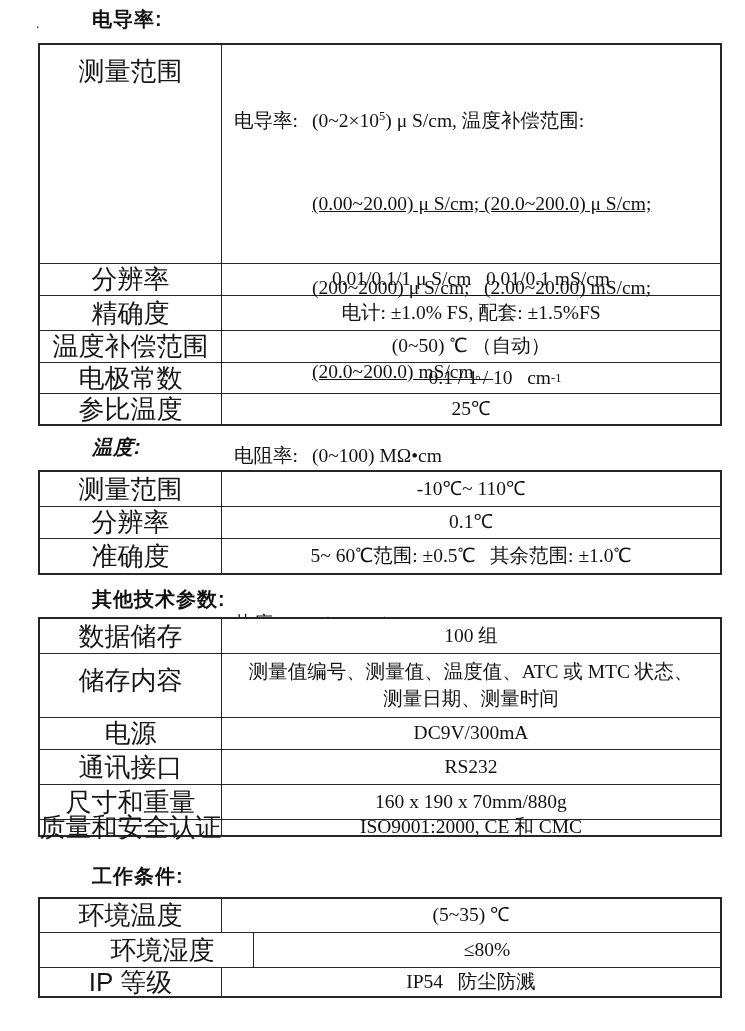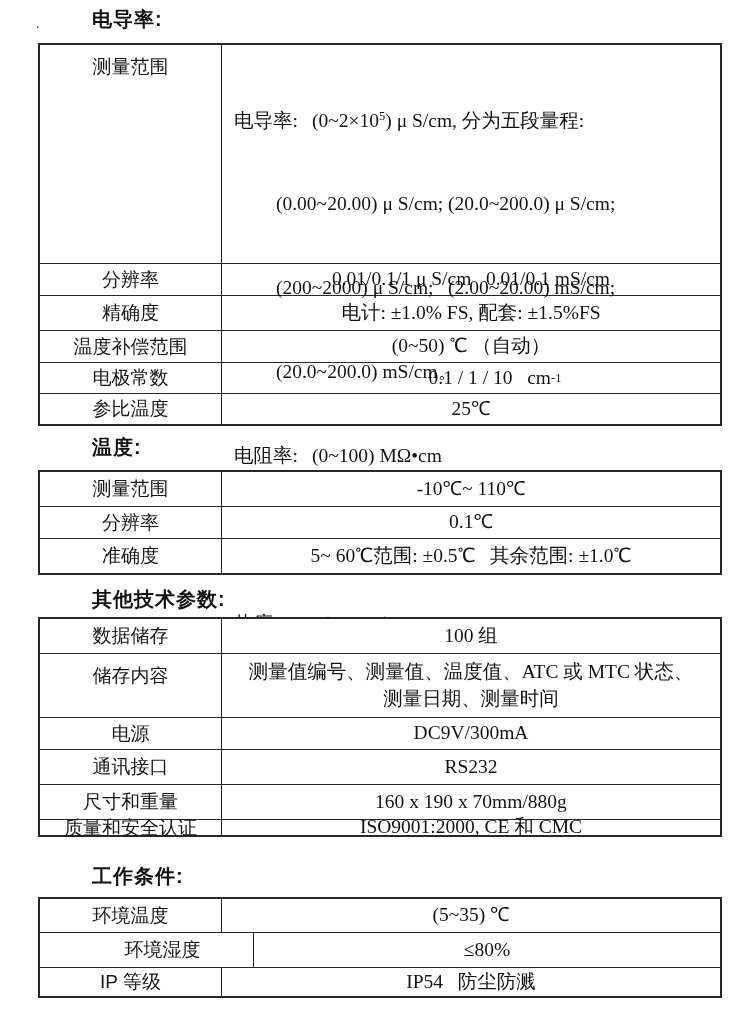--- a/index.html
+++ b/index.html
@@ -30,58 +30,58 @@
     box-sizing:border-box;
     background:#fff;
   }
   .row{display:flex;box-sizing:border-box;}
   .row + .row{border-top:1.5px solid #262626;}
   .cell-label{
     width:182px;flex:0 0 182px;
     border-right:1.5px solid #262626;
     display:flex;align-items:center;justify-content:center;
     font-family:"Liberation Sans", sans-serif;
-    font-size:19px;color:#161616;
+    font-size:26px;color:#161616;
     box-sizing:border-box;
     white-space:pre;
   }
   .cell-value{
     flex:1;
     display:flex;align-items:center;justify-content:center;
     font-size:19.5px;color:#121212;
     box-sizing:border-box;
     white-space:pre-wrap;
     text-align:center;
     line-height:1.35;
   }
   .cell-label.top{align-items:flex-start;padding-top:9px;}
   .cell-value.lines{
     display:block;text-align:left;
     padding:7px 8px 0 12px;
   }
   .vline{line-height:31.2px;display:flex;white-space:pre;}
   .vline .lbl{flex:0 0 78px;white-space:pre;}
-  .vline.indent{margin-left:42px;}
+  .vline.indent{margin-left:78px;text-decoration:underline;}
   sup{font-size:12.5px;line-height:0;vertical-align:super;}
   .twoline{padding:6px 10px;flex-direction:column;}
 </style>
 </head>
 <body>
 
 <div class="page">
 
   <span class="stray-dot">.</span>
 
   <div class="sec-heading" style="top:6px;">电导率:</div>
 
   <div class="spec-table" style="top:43px;">
     <div class="row" style="height:218px;">
       <div class="cell-label top">测量范围</div>
       <div class="cell-value lines">
-        <div class="vline"><span class="lbl">电导率: </span><span><span>(0~2×10</span><sup>5</sup><span>) μ S/cm, 分为五段量程:</span></span></div>
+        <div class="vline"><span class="lbl">电导率: </span><span><span>(0~2×10</span><sup>5</sup><span>) μ S/cm, 温度补偿范围:</span></span></div>
         <div class="vline indent">(0.00~20.00) μ S/cm; (20.0~200.0) μ S/cm;</div>
         <div class="vline indent">(200~2000) μ S/cm;   (2.00~20.00) mS/cm;</div>
         <div class="vline indent">(20.0~200.0) mS/cm。</div>
         <div class="vline"><span class="lbl">电阻率: </span><span>(0~100) MΩ•cm</span></div>
         <div class="vline"><span class="lbl">TDS: </span><span>(0~100) g/L</span></div>
         <div class="vline"><span class="lbl">盐度: </span><span>（0~100）ppt</span></div>
       </div>
     </div>
     <div class="row" style="height:32px;">
       <div class="cell-label">分辨率</div>
@@ -98,21 +98,21 @@
     <div class="row" style="height:31px;gap:48px;">
       <div class="cell-label">电极常数</div>
       <div class="cell-value"><span>0.1 / 1 / 10   cm</span><sup>-1</sup></div>
     </div>
     <div class="row" style="height:31px;">
       <div class="cell-label">参比温度</div>
       <div class="cell-value">25℃</div>
     </div>
   </div>
 
-  <div class="sec-heading" style="top:434px;">温度:</div>
+  <div class="sec-heading" style="top:434px;font-style:italic;">温度:</div>
 
   <div class="spec-table" style="top:470px;">
     <div class="row" style="height:34px;">
       <div class="cell-label">测量范围</div>
       <div class="cell-value">-10℃~ 110℃</div>
     </div>
     <div class="row" style="height:32px;">
       <div class="cell-label">分辨率</div>
       <div class="cell-value">0.1℃</div>
     </div>

